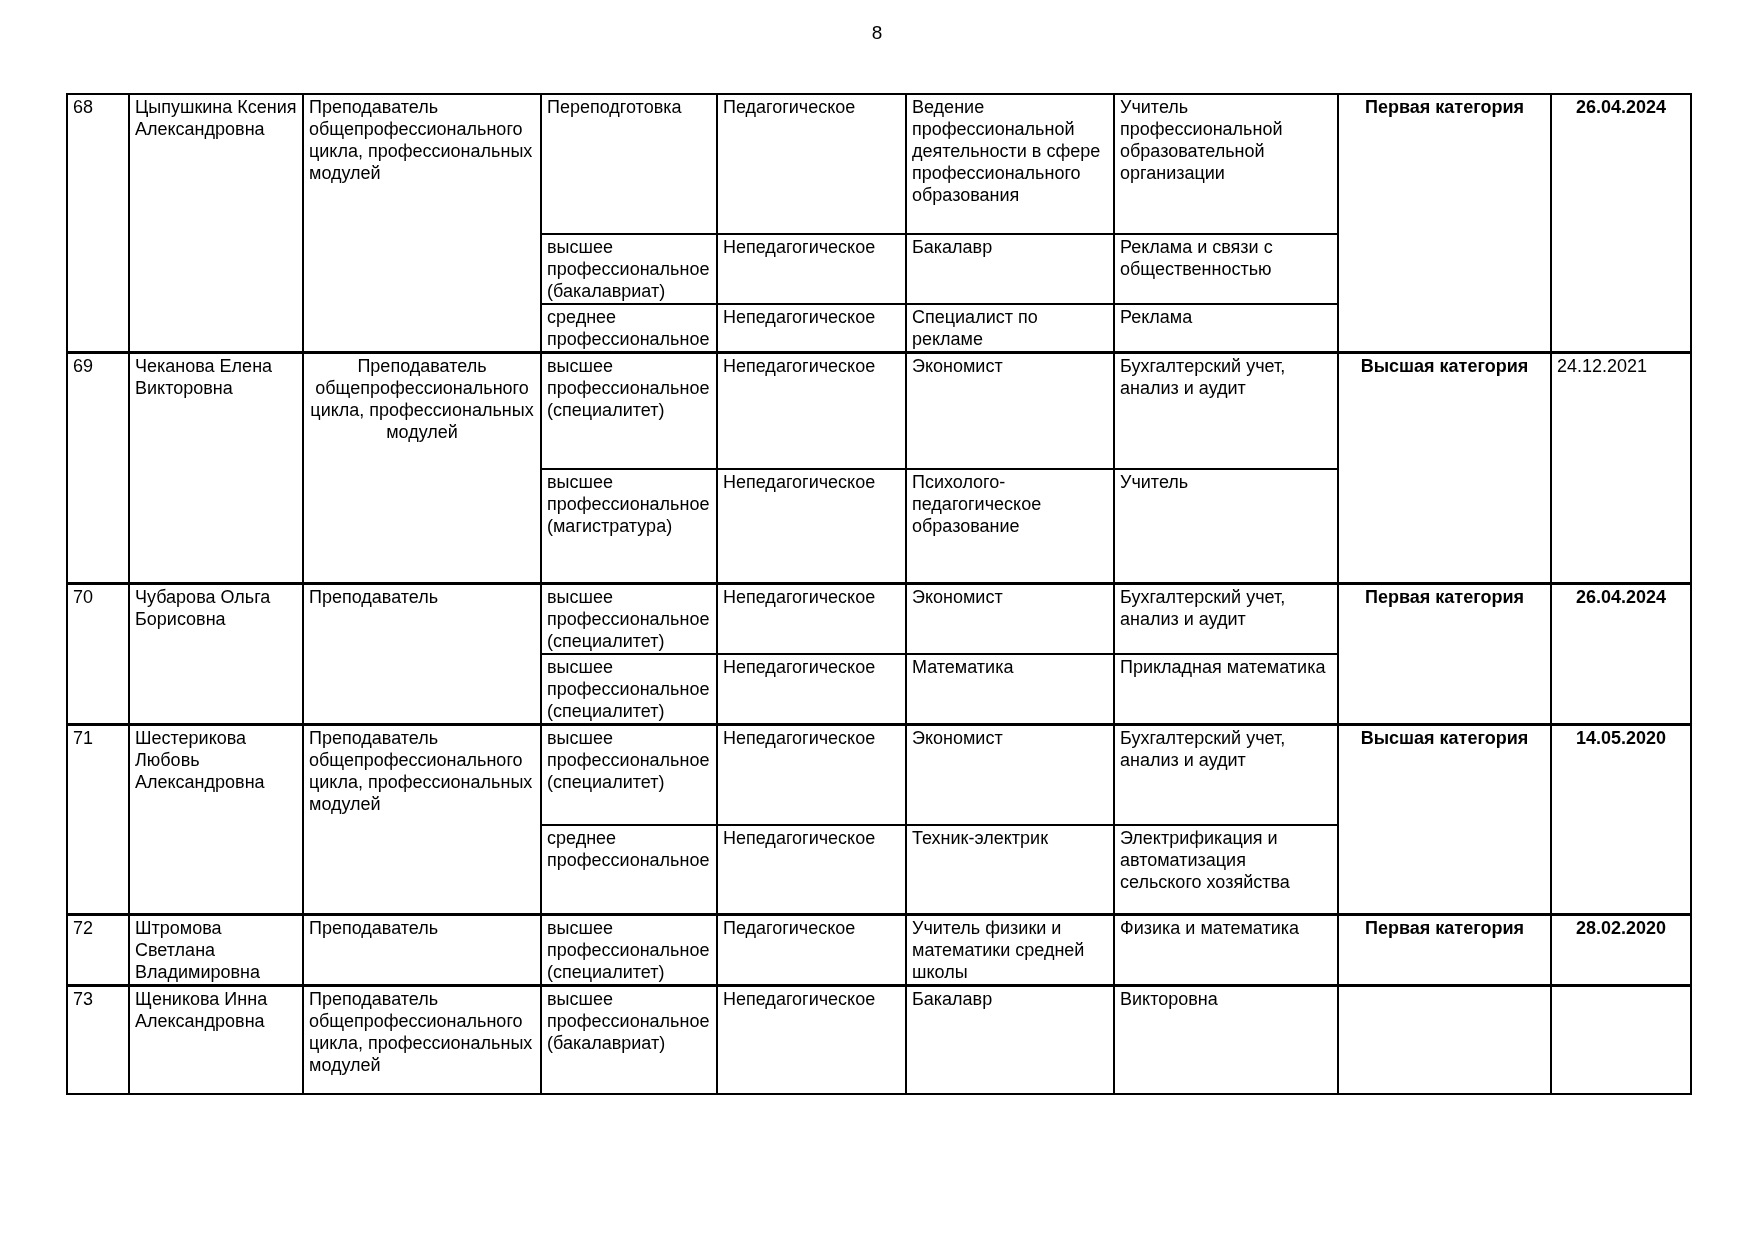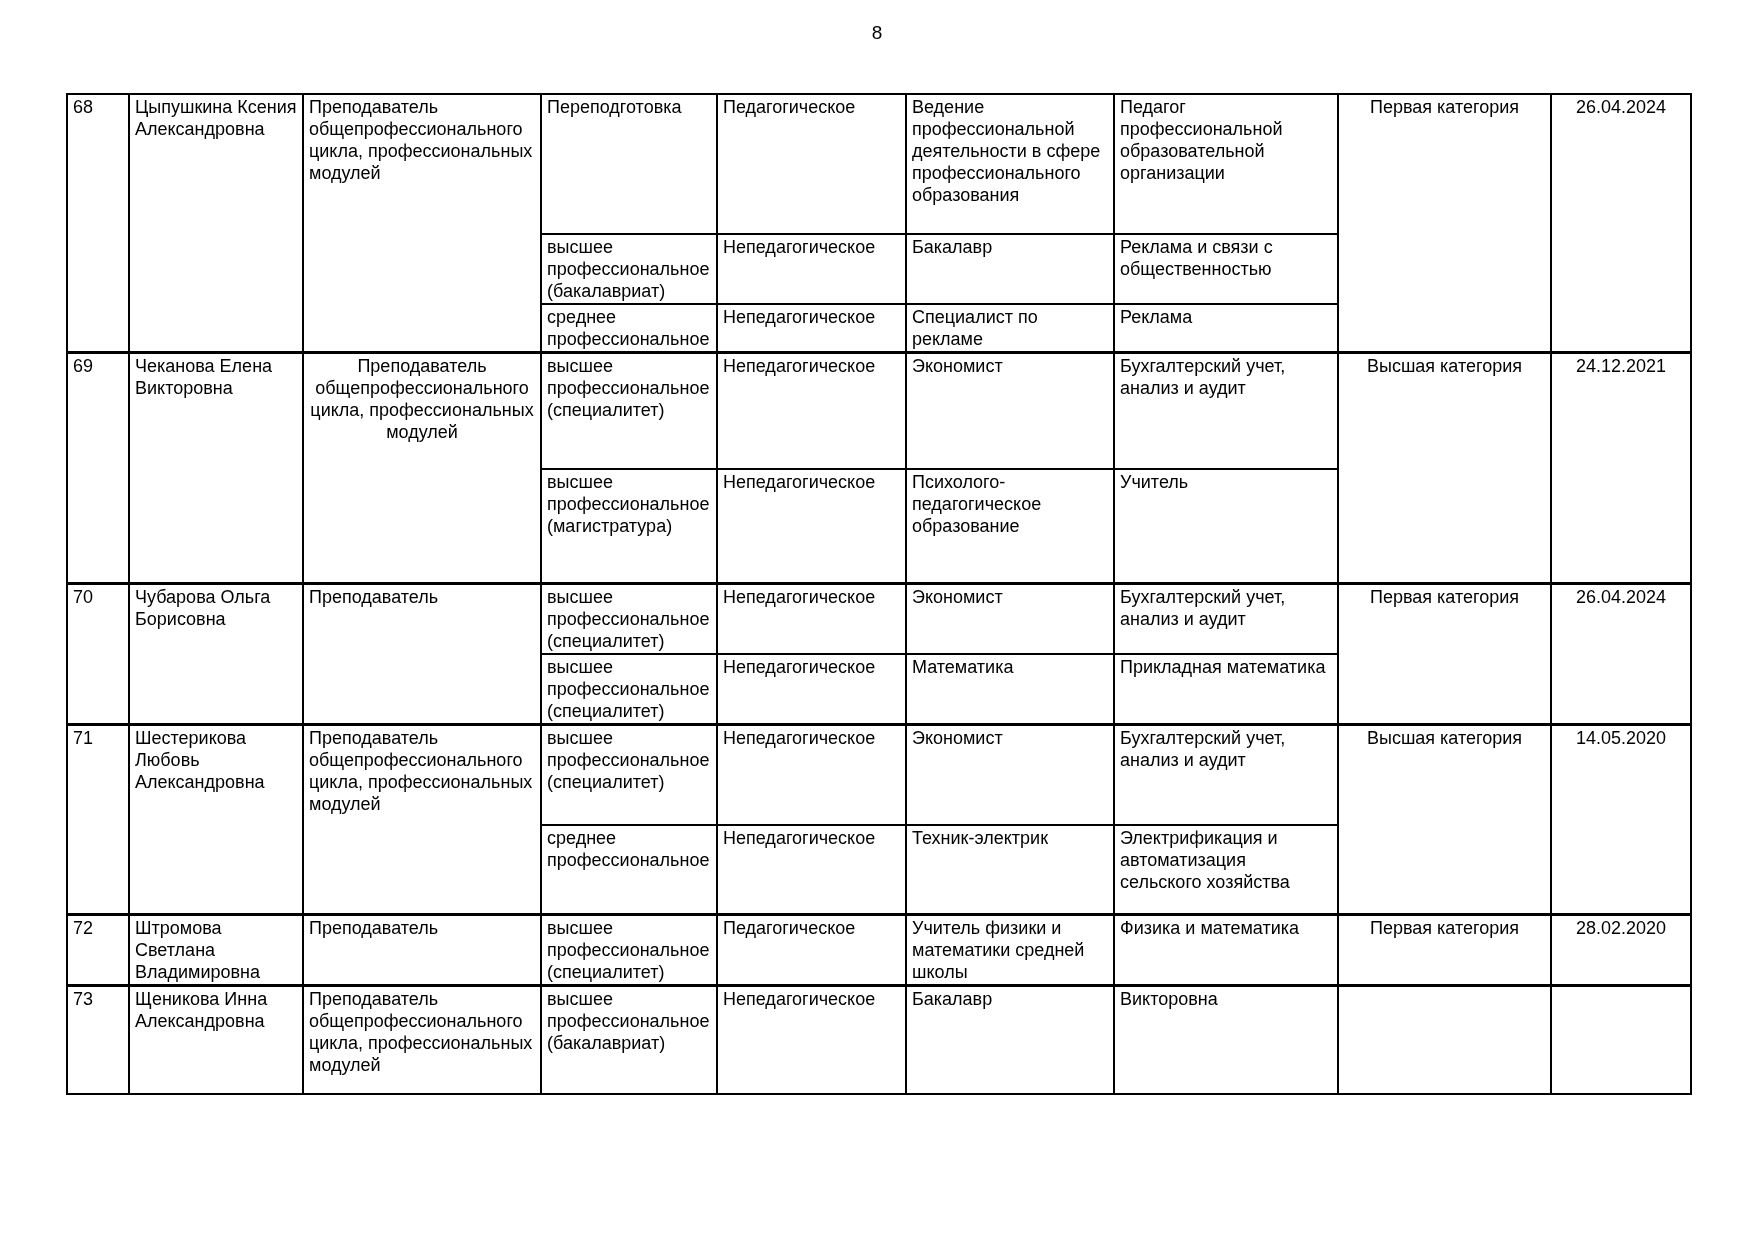--- a/index.html
+++ b/index.html
@@ -5,22 +5,22 @@
   html,body{margin:0;padding:0;background:#ffffff;}
   body{width:1754px;height:1240px;position:relative;overflow:hidden;
        font-family:"Liberation Sans","DejaVu Sans",sans-serif;color:#000;}
   .page-number{position:absolute;top:22px;left:0;width:1754px;text-align:center;
        font-size:19px;line-height:22px;}
   table.doc{border-collapse:collapse;table-layout:fixed;position:absolute;left:66px;top:93px;border-radius:32px;}
   table.doc td{border:2px solid #000;vertical-align:top;padding:1px 5px;
        font-size:18px;line-height:22px;word-wrap:break-word;overflow:hidden;}
   tr.person-start td{border-top:3px solid #000;}
   td.num{padding-left:3px;}
-  td.cat,td.date{vertical-align:middle;text-align:center;}
-  td.date-high{vertical-align:top;text-align:center;padding-top:44px;margin-top:40px;}
+  td.cat,td.date{vertical-align:middle;text-align:center;font-weight:bold;}
+  td.date-high{vertical-align:top;padding-top:44px;margin-top:40px;}
   td.pos-center{text-align:center;}
   td.cut{border-bottom:none;}
   td.cut-thick{border-bottom:4px solid #000;}
 </style>
 </head>
 <body>
 
 <div class="page-number">8</div>
 
 <table class="doc">
@@ -37,21 +37,21 @@
   </colgroup>
 
   <tbody>
       <tr style="height:140px">
     <td class="num" rowspan="3">68</td>
     <td rowspan="3">Цыпушкина Ксения Александровна</td>
     <td rowspan="3">Преподаватель общепрофессионального цикла, профессиональных модулей</td>
     <td>Переподготовка</td>
     <td>Педагогическое</td>
     <td>Ведение профессиональной деятельности в сфере профессионального образования</td>
-    <td>Педагог профессиональной образовательной организации</td>
+    <td>Учитель профессиональной образовательной организации</td>
     <td class="cat" rowspan="3">Первая категория</td>
     <td class="date" rowspan="3">26.04.2024</td>
   </tr>
   <tr style="height:70px">
     <td>высшее профессиональное (бакалавриат)</td>
     <td>Непедагогическое</td>
     <td>Бакалавр</td>
     <td>Реклама и связи с общественностью</td>
   </tr>
   <tr style="height:48px">

